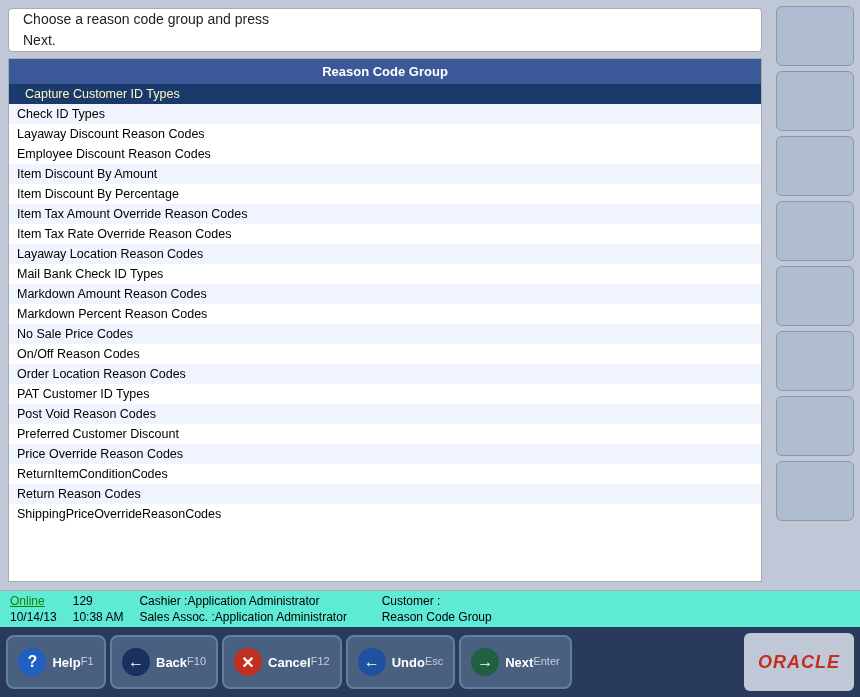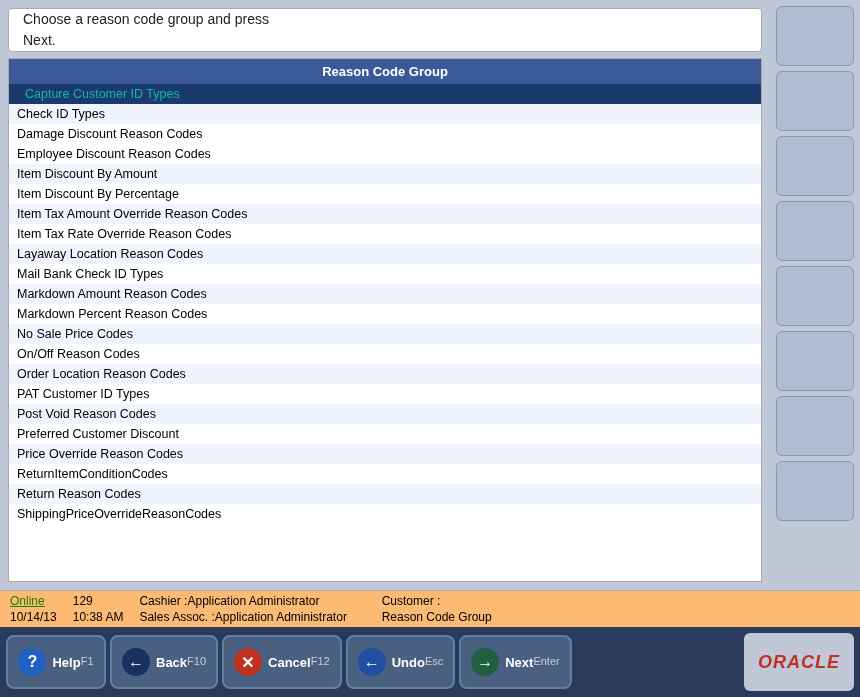--- a/index.html
+++ b/index.html
@@ -71,21 +71,21 @@
       padding: 3px 8px;
       cursor: pointer;
       color: #000000;
       font-size: 12.5px;
       border-bottom: none;
       white-space: nowrap;
     }
 
     .list-item.selected {
       background: #1a3a6b;
-      color: #14b8a6;
+      color: #fef9c3;
       padding-left: 16px;
     }
 
     .list-item.light-row {
       background: #f0f4ff;
     }
 
     .list-item.white-row {
       background: white;
     }
@@ -102,21 +102,21 @@
     .sidebar-btn {
       background: #b0bcd0;
       border: 1px solid #8899aa;
       border-radius: 6px;
       height: 60px;
       cursor: pointer;
     }
 
     
     .status-bar {
-      background: #fdba74;
+      background: #5eead4;
       border-top: 1px solid #aaa;
       padding: 3px 10px;
       font-size: 12px;
       display: flex;
       gap: 20px;
       align-items: center;
     }
 
     
     .toolbar {
@@ -217,21 +217,21 @@
         <span>Choose a reason code group and press</span><br>
         <span>Next.</span>
       </div>
 
       <div class="list-container">
         <div class="list-header">Reason Code Group</div>
         <div class="list-scroll" id="list-scroll">
 
         <div class="list-item selected">Capture Customer ID Types</div>
             <div class="list-item light-row">Check ID Types</div>
-            <div class="list-item white-row">Damage Discount Reason Codes</div>
+            <div class="list-item white-row">Layaway Discount Reason Codes</div>
             <div class="list-item white-row">Employee Discount Reason Codes</div>
             <div class="list-item light-row">Item Discount By Amount</div>
             <div class="list-item white-row">Item Discount By Percentage</div>
             <div class="list-item light-row">Item Tax Amount Override Reason Codes</div>
             <div class="list-item white-row">Item Tax Rate Override Reason Codes</div>
             <div class="list-item light-row">Layaway Location Reason Codes</div>
             <div class="list-item white-row">Mail Bank Check ID Types</div>
             <div class="list-item light-row">Markdown Amount Reason Codes</div>
             <div class="list-item white-row">Markdown Percent Reason Codes</div>
             <div class="list-item light-row">No Sale Price Codes</div>

